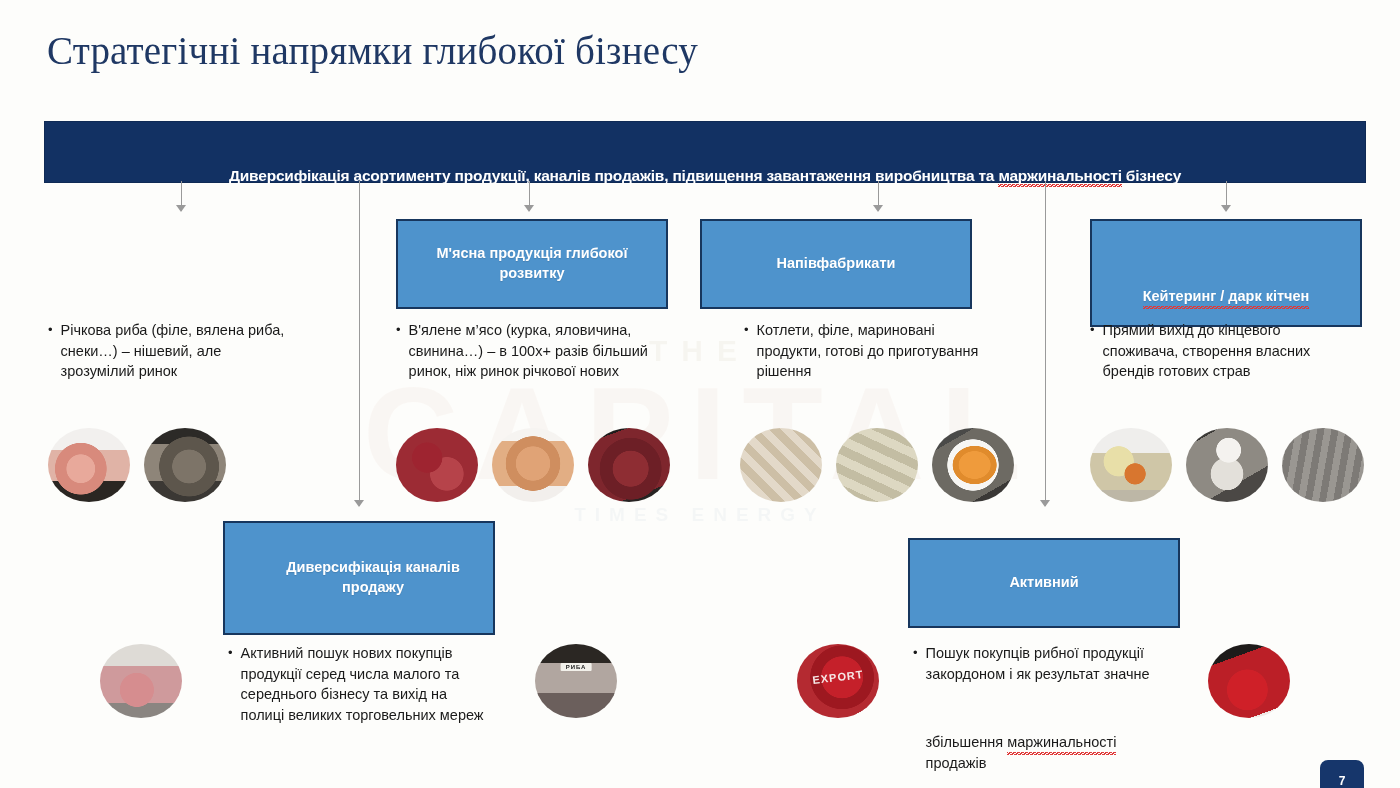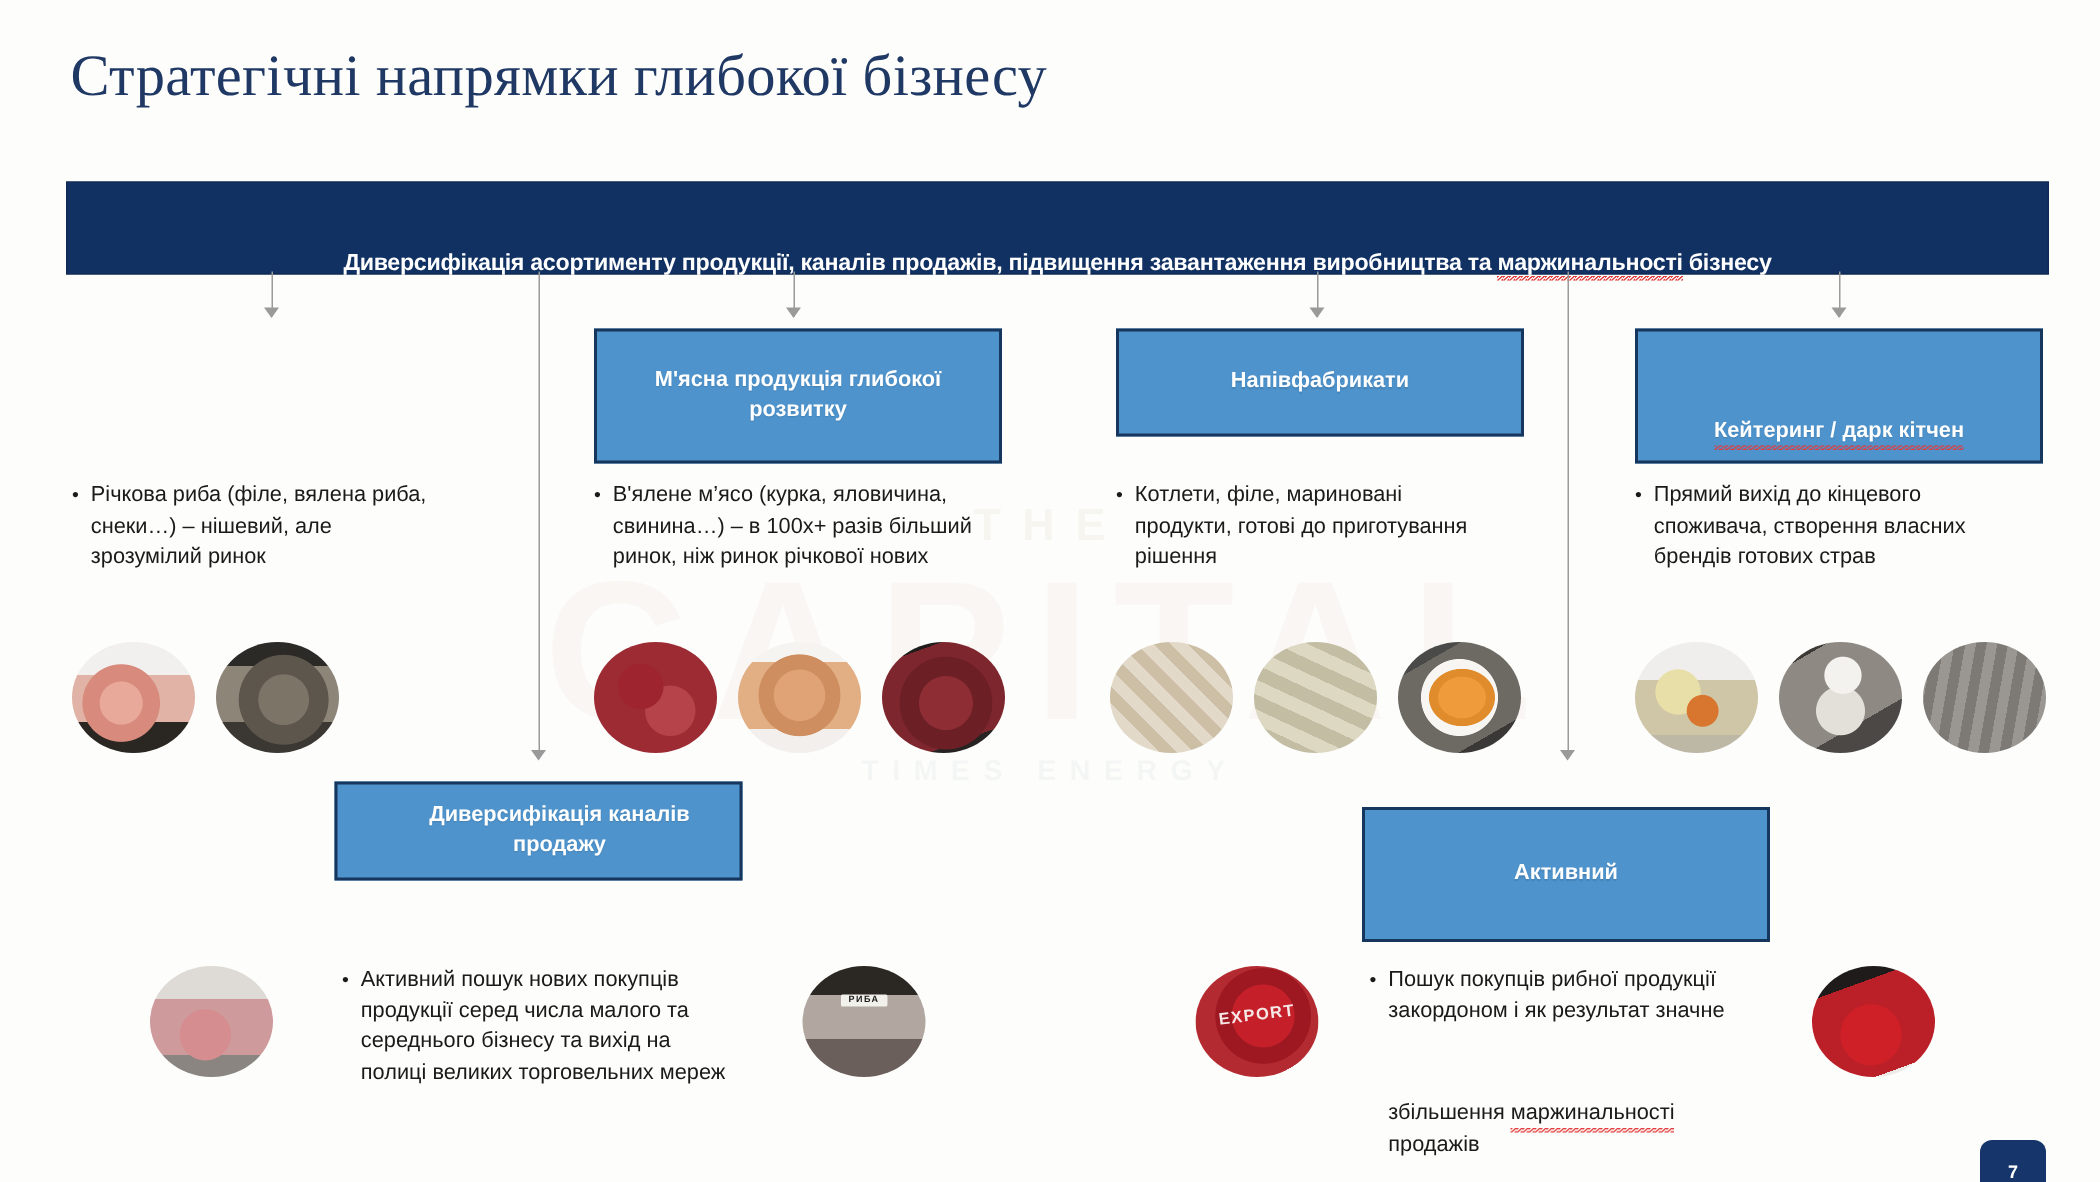--- a/index.html
+++ b/index.html
@@ -203,47 +203,47 @@
   <div class="bullet" style="left:396px;top:320px;width:280px;">
     <span class="dot">•</span>
     <span class="txt">В'ялене м’ясо (курка, яловичина, свинина…) – в 100х+ разів більший ринок, ніж ринок річкової нових</span>
   </div>
   <div class="photos" style="left:396px;top:428px;gap:14px;">
     <div class="ph p-meat-raw" style="width:82px;height:74px;"></div>
     <div class="ph p-meat-chips" style="width:82px;height:74px;"></div>
     <div class="ph p-meat-dark" style="width:82px;height:74px;"></div>
   </div>
 
-  <div class="bluebox" style="left:744px;top:219px;width:272px;height:72px;">
+  <div class="bluebox" style="left:700px;top:219px;width:272px;height:90px;">
     <span>Напівфабрикати</span>
   </div>
   <div class="bullet" style="left:744px;top:320px;width:252px;">
     <span class="dot">•</span>
     <span class="txt">Котлети, філе, мариновані продукти, готові до приготування рішення</span>
   </div>
   <div class="photos" style="left:740px;top:428px;gap:14px;">
     <div class="ph p-sf-trays" style="width:82px;height:74px;"></div>
     <div class="ph p-sf-dumpl" style="width:82px;height:74px;"></div>
     <div class="ph p-sf-salmon" style="width:82px;height:74px;"></div>
   </div>
 
-  <div class="bluebox" style="left:1090px;top:219px;width:272px;height:90px;">
+  <div class="bluebox" style="left:1090px;top:219px;width:272px;height:108px;">
     <span class="sq">Кейтеринг / дарк кітчен</span>
   </div>
   <div class="bullet" style="left:1090px;top:320px;width:262px;">
     <span class="dot">•</span>
     <span class="txt">Прямий вихід до кінцевого споживача, створення власних брендів готових страв</span>
   </div>
   <div class="photos" style="left:1090px;top:428px;gap:14px;">
     <div class="ph p-cat-buffet" style="width:82px;height:74px;"></div>
     <div class="ph p-cat-chef" style="width:82px;height:74px;"></div>
     <div class="ph p-cat-kitchen" style="width:82px;height:74px;"></div>
   </div>
 
-  <div class="bluebox" style="left:223px;top:521px;width:272px;height:66px;padding-left:40px;">
+  <div class="bluebox" style="left:223px;top:521px;width:272px;height:114px;padding-left:40px;">
     <span>Диверсифікація каналів продажу</span>
   </div>
   <div class="ph-wrap" style="position:absolute;left:100px;top:644px;">
     <div class="ph p-shop-counter" style="width:82px;height:74px;"></div>
   </div>
   <div class="bullet" style="left:228px;top:643px;width:262px;">
     <span class="dot">•</span>
     <span class="txt">Активний пошук нових покупців продукції серед числа малого та середнього бізнесу та вихід на полиці великих торговельних мереж</span>
   </div>
   <div class="ph-wrap" style="position:absolute;left:535px;top:644px;">

